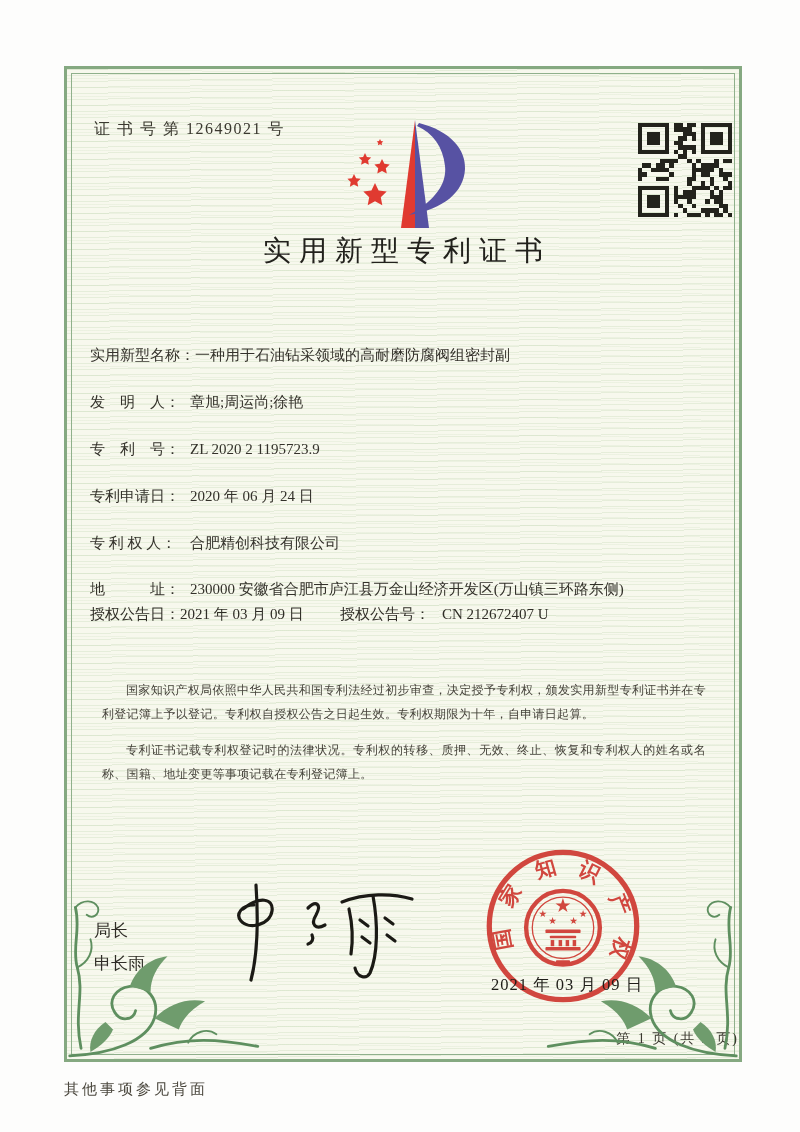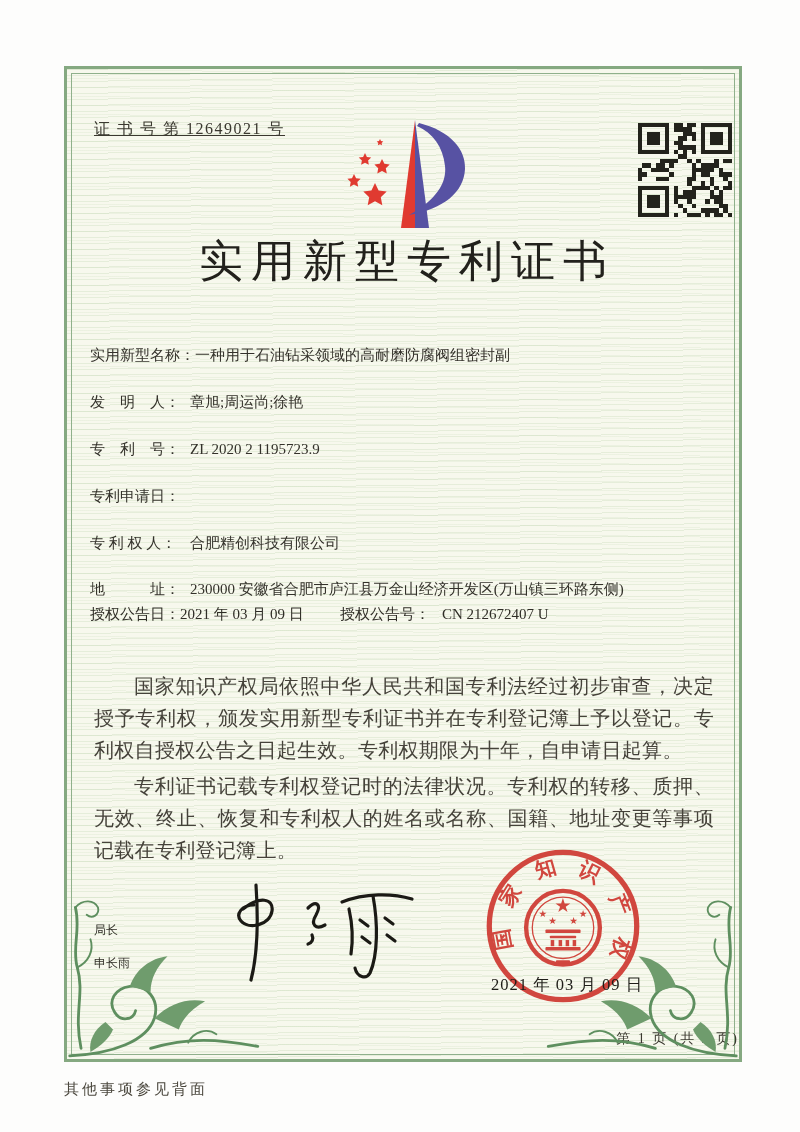--- a/index.html
+++ b/index.html
@@ -15,46 +15,46 @@
     background-color:#f7f8ed;
     background-image:
       repeating-linear-gradient(179.3deg, rgba(158,193,140,.20) 0 1px, rgba(255,255,255,0) 1px 6px),
       repeating-linear-gradient(180.8deg, rgba(158,193,140,.12) 0 1px, rgba(255,255,255,0) 1px 9px);
   }
   .frame-inner{
     position:absolute;inset:4px;border:1px solid #8fb08b;pointer-events:none;
   }
   
   .cert-no{
-    position:absolute;left:27px;top:50px;font-size:16px;letter-spacing:1.5px;color:#3a382f;text-decoration:underline;
+    position:absolute;left:27px;top:50px;font-size:16px;letter-spacing:1.5px;color:#3a382f;
   }
   .logo{position:absolute;left:278px;top:43px;width:128px;height:122px;}
   .qr{position:absolute;left:571px;top:54px;width:94px;height:94px;}
   .title{
     position:absolute;left:0;top:163px;width:100%;text-align:center;
-    font-size:44px;letter-spacing:8px;padding-left:8px;box-sizing:border-box;
+    font-size:28px;letter-spacing:8px;padding-left:8px;box-sizing:border-box;
     color:#22211c;font-weight:500;
   }
   
   .fields{position:absolute;left:23px;top:273px;width:628px;font-size:15px;}
   .field-row{display:flex;line-height:26px;margin-bottom:21px;}
   .field-row .flabel{flex:0 0 100px;white-space:nowrap;color:#33312a;font-family:Liberation Serif, serif;}
   .field-row .fvalue{flex:1;color:#33312a;}
   .field-row.address{line-height:24px;margin-bottom:0;}
   .grant-row{display:flex;line-height:26px;}
   .grant-row .fvalue1{flex:0 0 160px;}
   .grant-row .flabel2{flex:0 0 102px;white-space:nowrap;}
   
   .paras{position:absolute;left:23px;top:597px;width:628px;}
   .paras p{
-    margin:4px;text-indent:2em;font-size:20px;line-height:32px;
+    margin:12px;text-indent:2em;font-size:12px;line-height:24px;
     text-align:justify;color:#45423a;letter-spacing:.3px;
   }
   
-  .director{position:absolute;left:27px;top:845px;font-size:12px;line-height:33px;color:#2f2d26;}
+  .director{position:absolute;left:27px;top:845px;font-size:17px;line-height:33px;color:#2f2d26;}
   .signature{position:absolute;left:148px;top:806px;width:210px;height:110px;}
   .seal{position:absolute;left:417px;top:778px;width:158px;height:158px;opacity:.93;}
   .seal-date{
     position:absolute;left:424px;top:905px;font-size:16.5px;letter-spacing:1px;color:#1e1d18;
   }
   .page-footer{
     position:absolute;left:0;top:961px;width:100%;text-align:right;
     font-size:14px;letter-spacing:2px;color:#3a382f;
   }
   .back-note{
@@ -325,20 +325,21 @@
     <div class="field-row">
       <span class="flabel">发　明　人：</span>
       <span class="fvalue">章旭;周运尚;徐艳</span>
     </div>
     <div class="field-row">
       <span class="flabel">专　利　号：</span>
       <span class="fvalue">ZL 2020 2 1195723.9</span>
     </div>
     <div class="field-row">
       <span class="flabel">专利申请日：</span>
+      <span class="fvalue">2020 年 06 月 24 日</span>
     </div>
     <div class="field-row">
       <span class="flabel">专 利 权 人：</span>
       <span class="fvalue">合肥精创科技有限公司</span>
     </div>
     <div class="field-row address">
       <span class="flabel">地　　　址：</span>
       <span class="fvalue">230000 安徽省合肥市庐江县万金山经济开发区(万山镇三环路东侧)</span>
     </div>
     <div class="grant-row">

